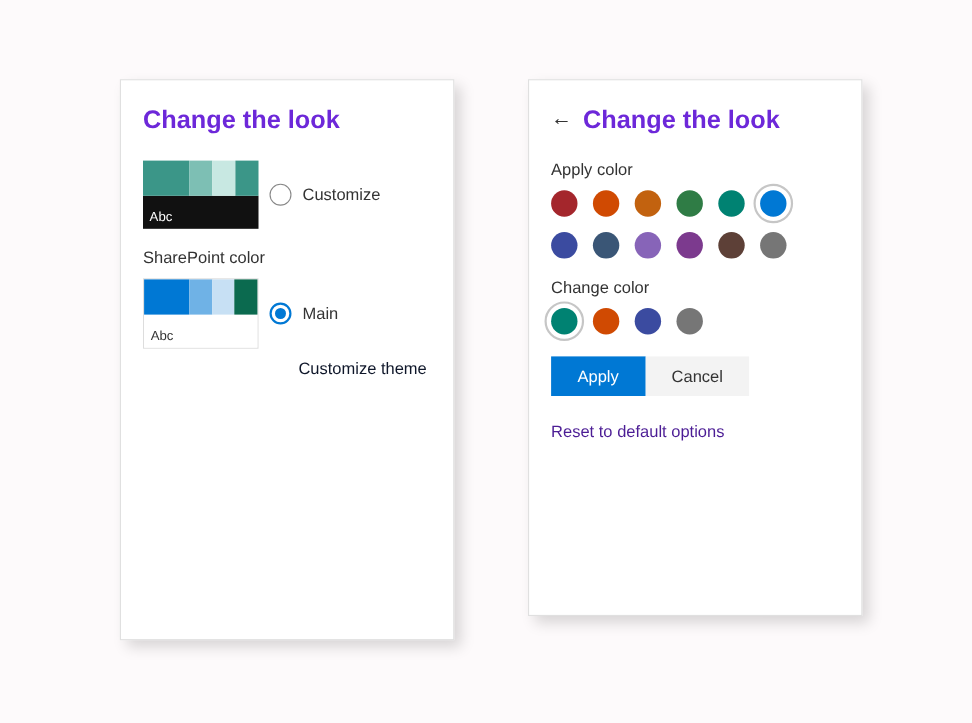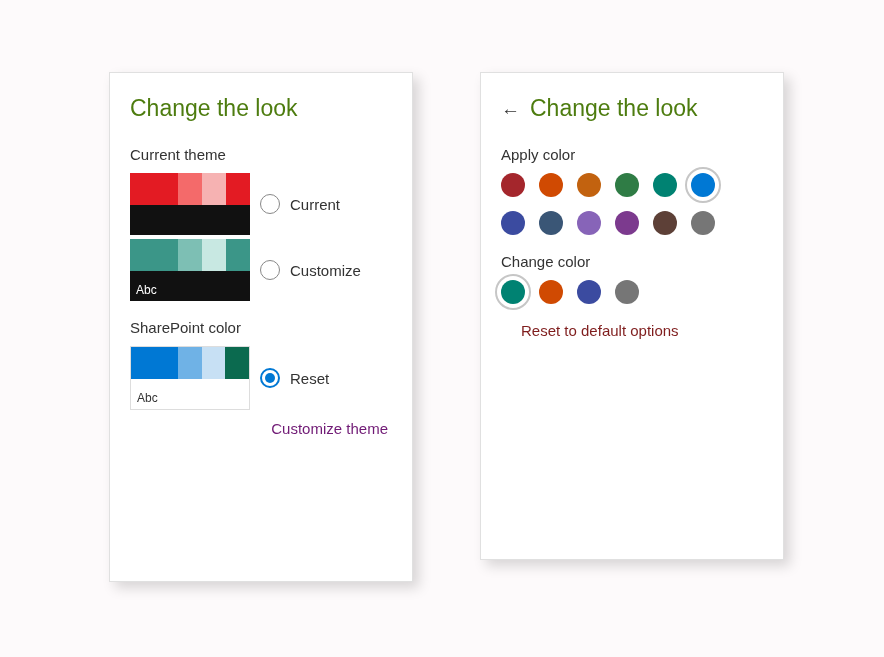--- a/index.html
+++ b/index.html
@@ -17,53 +17,53 @@
     background: #fff;
     border: 1px solid #e0e0e0;
     box-shadow: 6px 6px 12px rgba(0,0,0,0.15);
     padding: 22px 20px;
   }
   .panel-left  { left: 109px; top: 72px; width: 304px; height: 510px; }
   .panel-right { left: 480px; top: 72px; width: 304px; height: 488px; }
 
   .title {
     font-size: 23px;
-    font-weight: 400;
-    color: #4d7c0f;
+    font-weight: 700;
+    color: #6d28d9;
     margin: 0 0 24px 0;
   }
   .title-row { display:flex; align-items:center; gap:10px; margin-bottom:24px;}
   .back { font-size: 19px; color:#333; cursor:pointer; line-height:1; }
   .section-label {
     font-size: 15px;
     color:#333;
     margin: 18px 0 10px 0;
   }
 
   
   .theme-row { display:flex; align-items:center; gap:10px; margin-bottom:4px;}
   .swatch-block {
-    width: 120px;
+    width: 105px;
     flex-shrink:0;
   }
   .swatch-top { display:flex; height:32px; }
   .swatch-bottom { height:30px; display:flex; align-items:flex-end; padding:4px 6px; font-size:12px; color:#fff; }
   .radio {
     width:20px; height:20px; border:1px solid #888; border-radius:50%;
     display:inline-block; flex-shrink:0; position:relative; cursor:pointer;
   }
   .radio.selected { border:2px solid #0078d4; }
   .radio.selected::after {
     content:""; position:absolute; left:50%; top:50%;
     width:10px; height:10px; background:#0078d4; border-radius:50%;
     transform:translate(-50%,-50%);
   }
   .radio-label { font-size:15px; color:#333; }
   .link {
-    color:#701a75; font-size:15px; cursor:pointer;
+    color:#0f172a; font-size:15px; cursor:pointer;
     margin-top:6px; display:inline-block; text-align:right;
   }
   .link-row { text-align:right; padding-right:4px;}
 
   
   .circle-row { display:flex; flex-wrap:wrap; gap:14px; margin-bottom:18px; }
   .circle {
     width:24px; height:24px; border-radius:50%; cursor:pointer;
     position:relative;
   }
@@ -73,45 +73,29 @@
   }
 
   
   .btn-row { display:flex; gap:0; margin-top:20px; margin-bottom:24px;}
   .btn {
     height:36px; padding:0 24px; font-size:15px; cursor:pointer;
     border:none; display:flex; align-items:center; justify-content:center;
   }
   .btn-primary { background:#0078d4; color:#fff; }
   .btn-secondary { background:#f3f3f3; color:#333; }
-  .reset-link { color:#7f1d1d; font-size:15px; cursor:pointer;margin-left:20px; }
+  .reset-link { color:#4c1d95; font-size:15px; cursor:pointer; }
 
 </style>
 </head>
 <body>
 
 <div class="panel panel-left">
   <div class="title">Change the look</div>
 
-  <div class="section-label">Current theme</div>
-  <div class="theme-row">
-    <div class="swatch-block">
-      <div class="swatch-top" id="cur-top">
-          <div style="background: rgb(227, 27, 35); width: 40%;"></div>
-          <div style="background: rgb(244, 106, 106); width: 20%;"></div>
-          <div style="background: rgb(246, 178, 178); width: 20%;"></div>
-          <div style="background: rgb(227, 27, 35); width: 20%;"></div>
-        </div>
-      <div class="swatch-bottom" id="cur-bot" style="background: rgb(17, 17, 17);">
-          <span></span>
-        </div>
-    </div>
-    <span class="radio" id="cur-radio"></span>
-    <span class="radio-label">Current</span>
-  </div>
 
   <div class="theme-row">
     <div class="swatch-block">
       <div class="swatch-top" id="co-top">
           <div style="background: rgb(59, 150, 136); width: 40%;"></div>
           <div style="background: rgb(125, 191, 180); width: 20%;"></div>
           <div style="background: rgb(200, 232, 226); width: 20%;"></div>
           <div style="background: rgb(59, 150, 136); width: 20%;"></div>
         </div>
       <div class="swatch-bottom" id="co-bot" style="background: rgb(17, 17, 17);">
@@ -129,21 +113,21 @@
           <div style="background: rgb(0, 120, 212); width: 40%;"></div>
           <div style="background: rgb(111, 178, 230); width: 20%;"></div>
           <div style="background: rgb(199, 224, 244); width: 20%;"></div>
           <div style="background: rgb(11, 106, 79); width: 20%;"></div>
         </div>
       <div class="swatch-bottom" id="sp-bot" style="background: rgb(255, 255, 255); color: rgb(51, 51, 51);">
           <span>Abc</span>
         </div>
     </div>
     <span class="radio selected" id="sp-radio"></span>
-    <span class="radio-label">Reset</span>
+    <span class="radio-label">Main</span>
   </div>
   <div class="link-row">
     <span class="link">Customize theme</span>
   </div>
 </div>
 
 <div class="panel panel-right">
   <div class="title-row">
     <span class="back">←</span>
     <span class="title" style="margin:0;">Change the look</span>
@@ -166,15 +150,19 @@
     </div>
 
   <div class="section-label">Change color</div>
   <div class="circle-row" id="accent-colors">
       <div class="circle selected" style="background: rgb(0, 130, 114);"></div>
       <div class="circle" style="background: rgb(208, 74, 2);"></div>
       <div class="circle" style="background: rgb(59, 75, 160);"></div>
       <div class="circle" style="background: rgb(118, 118, 118);"></div>
     </div>
 
+  <div class="btn-row">
+    <button class="btn btn-primary">Apply</button>
+    <button class="btn btn-secondary">Cancel</button>
+  </div>
 
   <span class="reset-link">Reset to default options</span>
 </div>
 
 </body></html>

